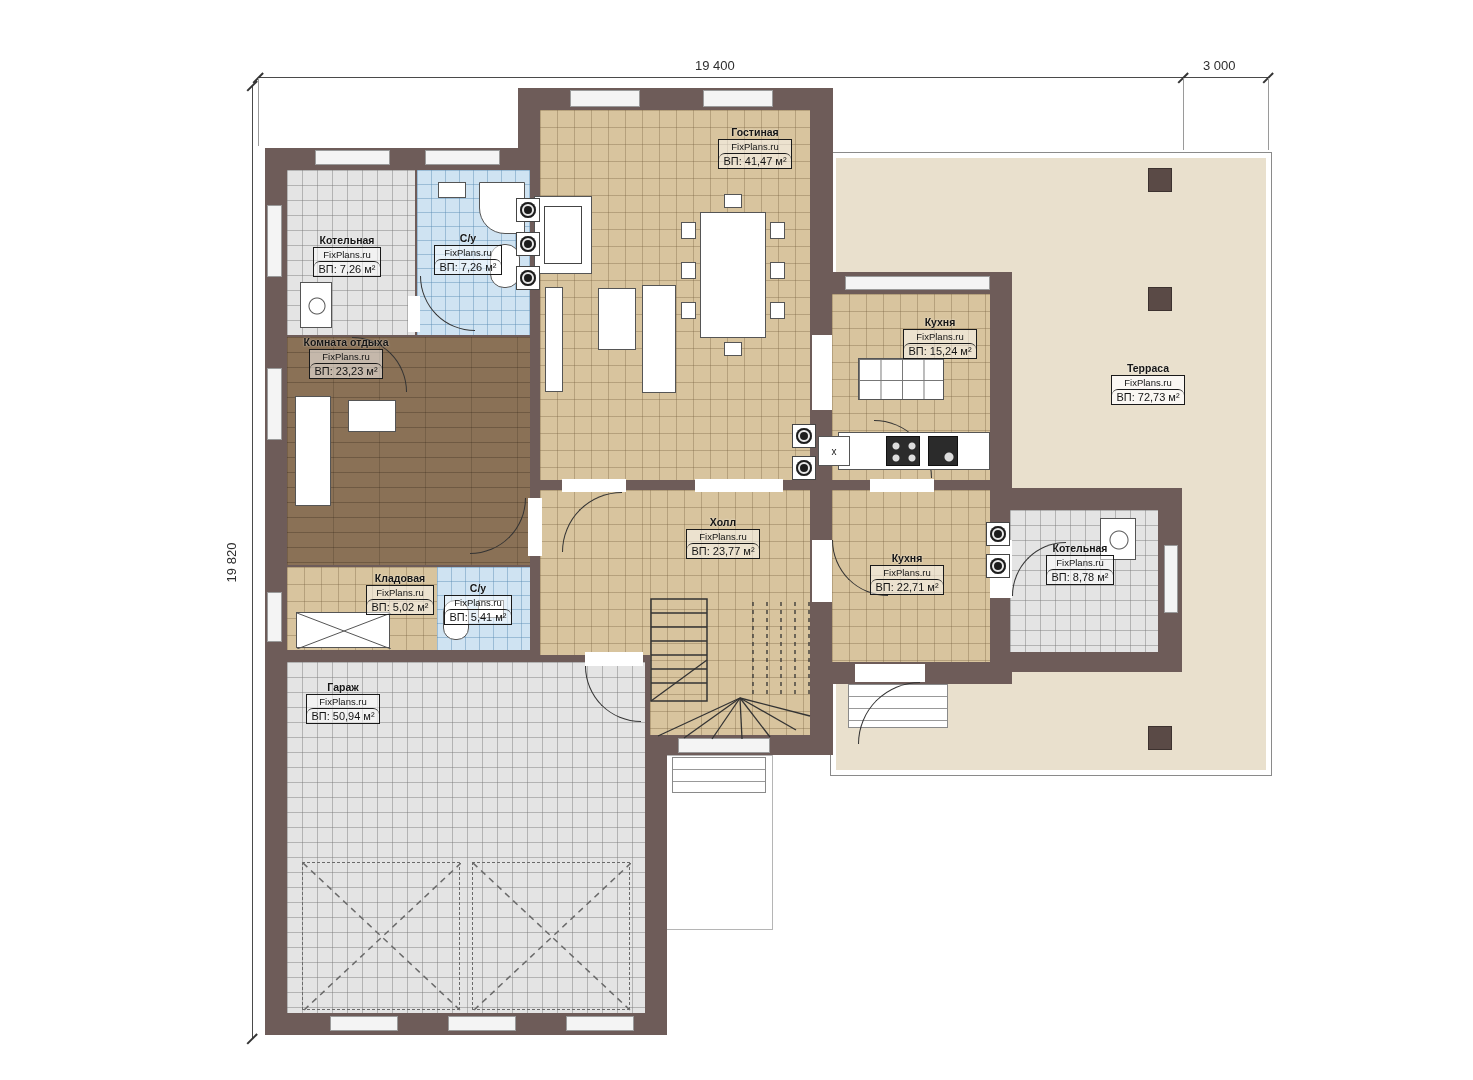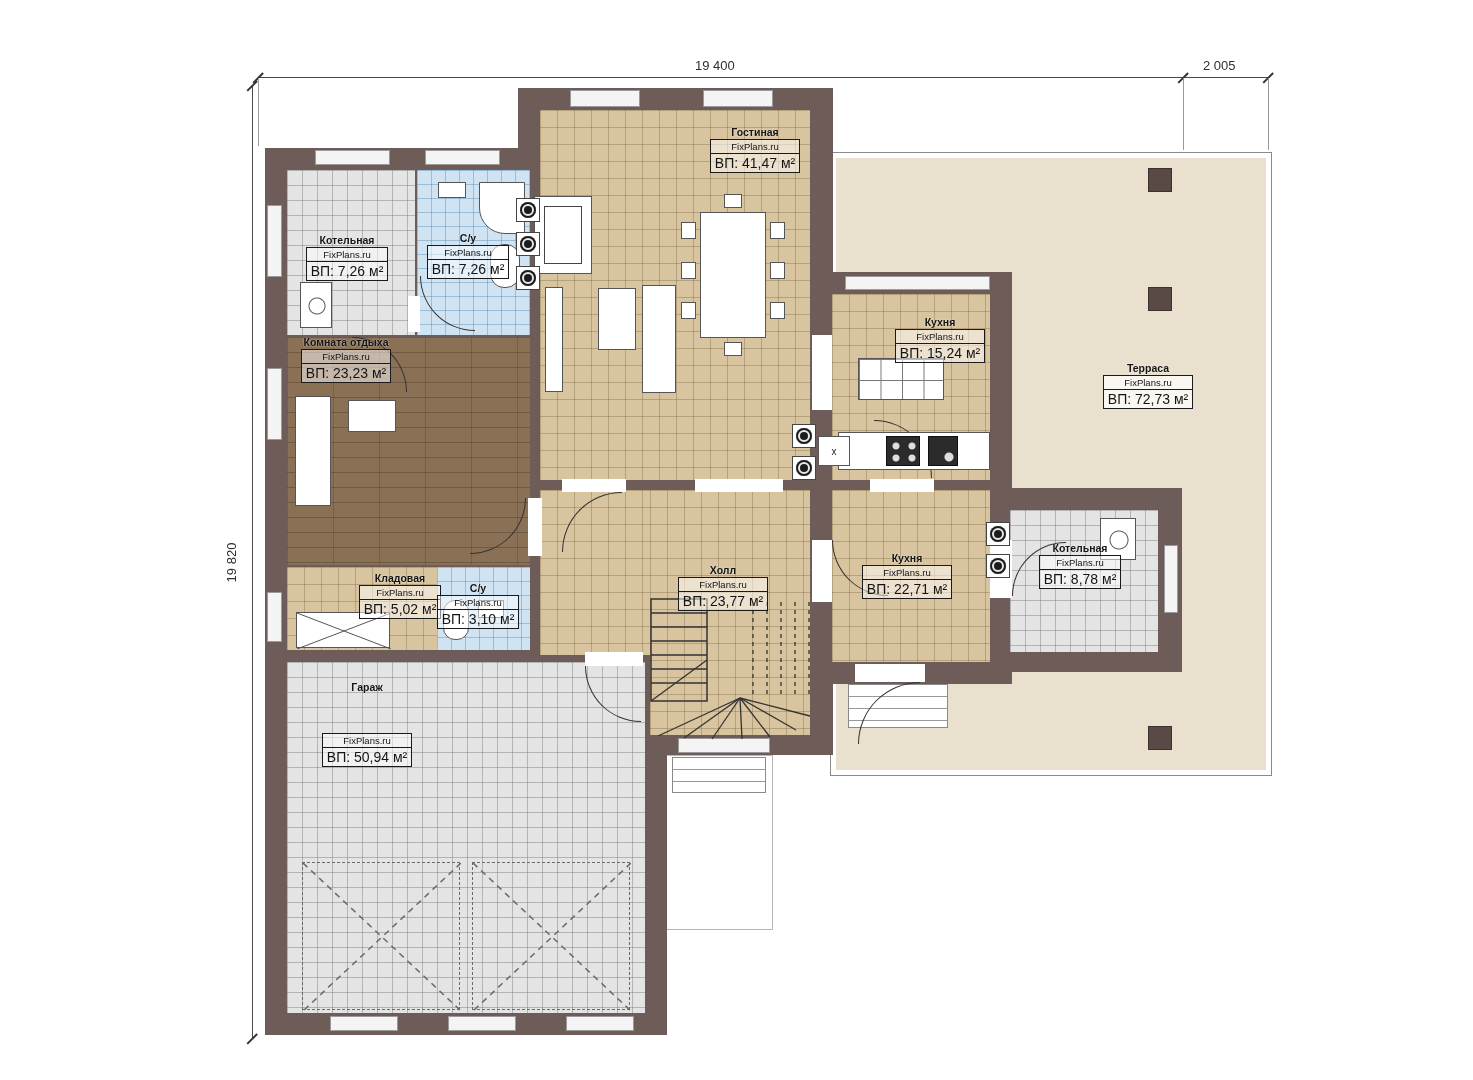--- a/index.html
+++ b/index.html
@@ -29,21 +29,21 @@
   .post{background:#5a4a46;border:1px solid #3d322f;}
   
   .window{background:#f4f4f4;border:1px solid #9a9a9a;box-sizing:border-box;}
   .opening{background:#fff;}
   
   .room-label{display:flex;flex-direction:column;align-items:center;z-index:30;}
   .rl-name{font-size:10.5px;font-weight:bold;color:#141414;white-space:nowrap;margin-bottom:1px;
            text-shadow:0 0 2px rgba(255,255,255,.7);}
   .rl-box{border:1.5px solid #1a1a1a;background:rgba(255,255,255,.5);text-align:center;}
   .rl-brand{font-size:9.5px;color:#141414;padding:1px 4px;white-space:nowrap;}
-  .rl-area{font-size:14px;color:#141414;padding:1px 4px;border-top:1.5px solid #1a1a1a;white-space:nowrap;}
+  .rl-area{font-size:11px;color:#141414;padding:1px 4px;border-top:1.5px solid #1a1a1a;white-space:nowrap;border-radius:6px;}
   
   .dim-line-h{height:1px;background:#4a4a4a;}
   .dim-line-v{width:1px;background:#4a4a4a;}
   .dim-ext{background:#9a9a9a;}
   .dim-tick{width:14px;height:1.5px;background:#333;transform:rotate(-45deg);transform-origin:center;}
   .dim-text{font-size:13px;color:#2e2e2e;white-space:nowrap;}
   
   .furn{background:#fff;border:1px solid #555;box-sizing:border-box;}
   .furn-dark{background:#2b2b2b;border:1px solid #111;box-sizing:border-box;}
   .flue{width:24px;height:24px;background:#fff;border:1px solid #444;display:flex;
@@ -256,21 +256,21 @@
       <div class="rl-area">ВП: 15,24 м²</div>
     </div>
   </div>
   <div class="abs room-label" style="left:1093px;top:362px;width:110px;z-index:30;">
     <div class="rl-name">Терраса</div>
     <div class="rl-box" style="background:rgba(255,255,255,.75);">
       <div class="rl-brand">FixPlans.ru</div>
       <div class="rl-area">ВП: 72,73 м²</div>
     </div>
   </div>
-  <div class="abs room-label" style="left:668px;top:516px;width:110px;margin-top:48px;">
+  <div class="abs room-label" style="left:668px;top:516px;width:110px;">
     <div class="rl-name">Холл</div>
     <div class="rl-box">
       <div class="rl-brand">FixPlans.ru</div>
       <div class="rl-area">ВП: 23,77 м²</div>
     </div>
   </div>
   <div class="abs room-label" style="left:852px;top:552px;width:110px;">
     <div class="rl-name">Кухня</div>
     <div class="rl-box">
       <div class="rl-brand">FixPlans.ru</div>
@@ -288,38 +288,38 @@
     <div class="rl-name">Кладовая</div>
     <div class="rl-box">
       <div class="rl-brand">FixPlans.ru</div>
       <div class="rl-area">ВП: 5,02 м²</div>
     </div>
   </div>
   <div class="abs room-label" style="left:428px;top:582px;width:100px;">
     <div class="rl-name">С/у</div>
     <div class="rl-box">
       <div class="rl-brand">FixPlans.ru</div>
-      <div class="rl-area">ВП: 3,10 м²</div>
-    </div>
-  </div>
-  <div class="abs room-label" style="left:311px;top:681px;width:112px;gap:39px;">
+      <div class="rl-area">ВП: 5,41 м²</div>
+    </div>
+  </div>
+  <div class="abs room-label" style="left:287px;top:681px;width:112px;">
     <div class="rl-name">Гараж</div>
     <div class="rl-box">
       <div class="rl-brand">FixPlans.ru</div>
       <div class="rl-area">ВП: 50,94 м²</div>
     </div>
   </div>
 
   <div class="abs dim-line-h" style="left:258px;top:77px;width:1010px;z-index:40;"></div>
   <div class="abs dim-tick" style="left:251px;top:77px;z-index:40;"></div>
   <div class="abs dim-tick" style="left:1176px;top:77px;z-index:40;"></div>
   <div class="abs dim-tick" style="left:1261px;top:77px;z-index:40;"></div>
   <div class="abs dim-ext" style="left:258px;top:78px;width:1px;height:68px;z-index:40;"></div>
   <div class="abs dim-ext" style="left:1183px;top:78px;width:1px;height:72px;z-index:40;"></div>
   <div class="abs dim-ext" style="left:1268px;top:78px;width:1px;height:72px;z-index:40;"></div>
   <div class="abs dim-text" style="left:695px;top:58px;z-index:40;">19 400</div>
-  <div class="abs dim-text" style="left:1203px;top:58px;z-index:40;">2 005</div>
+  <div class="abs dim-text" style="left:1203px;top:58px;z-index:40;">3 000</div>
   <div class="abs dim-line-v" style="left:252px;top:85px;height:953px;z-index:40;"></div>
   <div class="abs dim-tick" style="left:245px;top:85px;z-index:40;"></div>
   <div class="abs dim-tick" style="left:245px;top:1038px;z-index:40;"></div>
   <div class="abs dim-text" style="left:212px;top:555px;transform:rotate(-90deg);transform-origin:center;z-index:40;">19 820</div>
 
 </div>
 
 </body></html>

